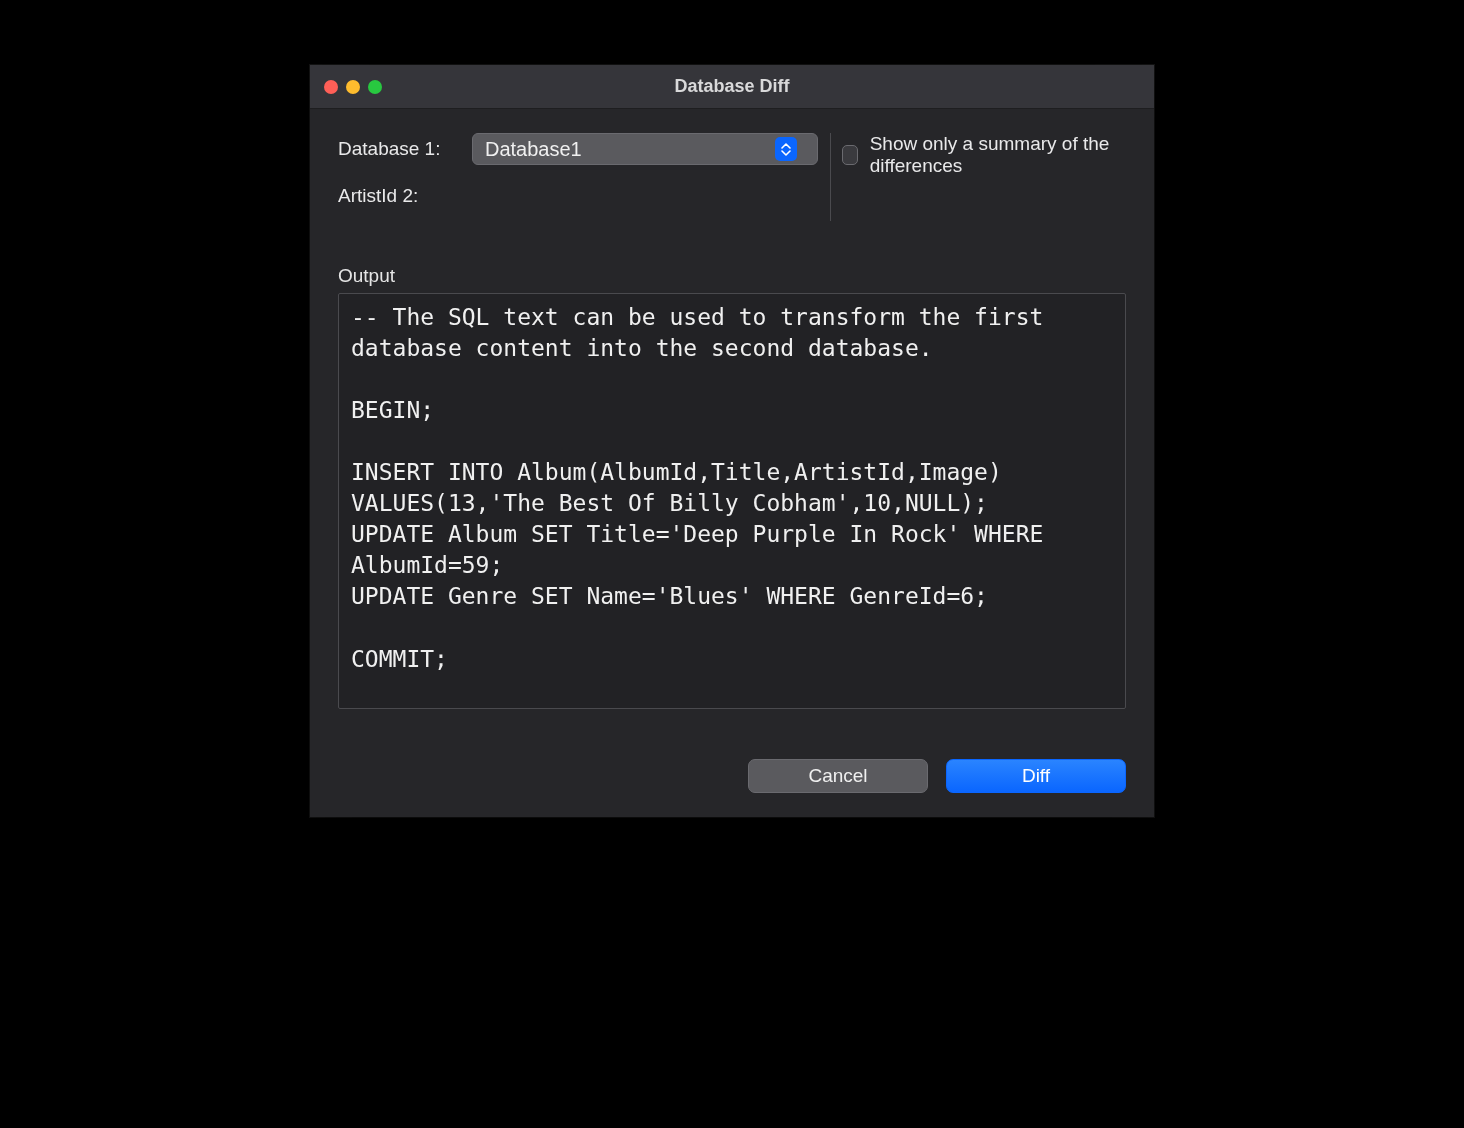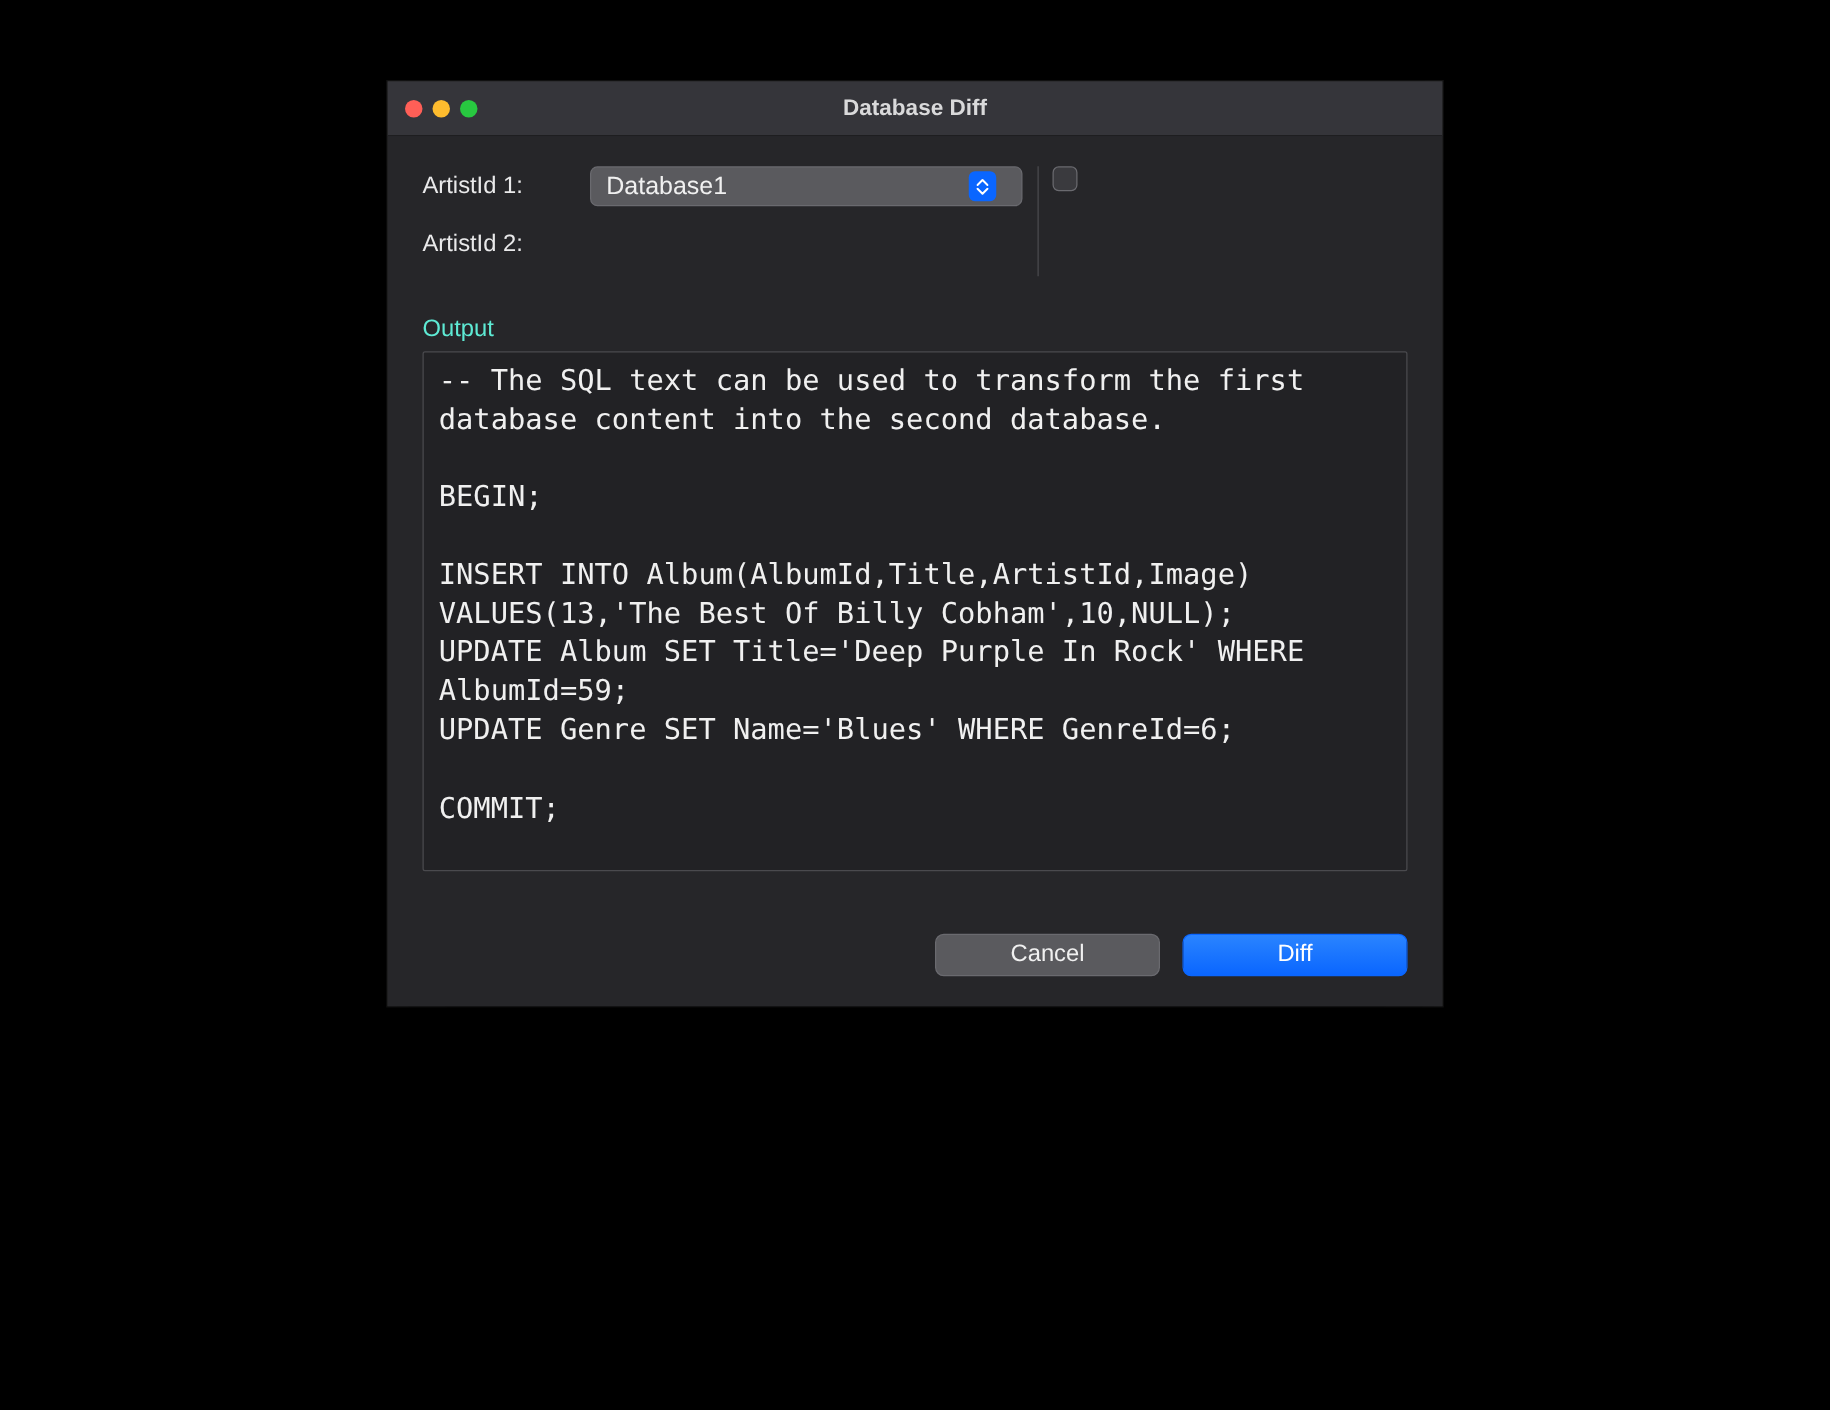--- a/index.html
+++ b/index.html
@@ -106,23 +106,23 @@
       align-items: center;
       gap: 12px;
     }
     .cbox {
       width: 20px; height: 20px; border-radius: 5px;
       background: #3a3a3e;
       border: 1px solid #6a6a6f;
     }
     .cbox-label { color: #e9e9ea; font-size: 19px; }
     .output-label {
-      color: #5eead4;
+      color: #e5e5e5;
       font-size: 19px;
-      margin-top: 32px;
+      margin-top: 44px;
       margin-bottom: 6px;
     }
     .output-box {
       width: 100%;
       height: 416px;
       background: #222225;
       border: 1px solid #4a4a4e;
       border-radius: 2px;
       padding: 8px 12px;
       color: #f0f0f0;
@@ -164,21 +164,21 @@
     </div>
     <div class="title">Database Diff</div>
   </div>
 
   <div class="content">
 
     <div class="form-row">
       <div class="left-col">
 
         <div class="field">
-          <span class="field-label">ArtistId 1:</span>
+          <span class="field-label">Database 1:</span>
           <div class="select">
             <span class="sel-value">Database1</span>
             <span class="stepper">
               <svg width="10" height="6" viewBox="0 0 10 6">
                   <path d="M1 5 L5 1 L9 5" stroke="#fff" stroke-width="1.6" fill="none" stroke-linecap="round" stroke-linejoin="round"></path>
                 </svg>
               <svg width="10" height="6" viewBox="0 0 10 6">
                   <path d="M1 1 L5 5 L9 1" stroke="#fff" stroke-width="1.6" fill="none" stroke-linecap="round" stroke-linejoin="round"></path>
                 </svg>
             </span>
@@ -191,20 +191,21 @@
 
       </div>
 
       <div class="divider"></div>
 
       <div class="right-col">
 
 
         <div class="checkbox-row">
           <div class="cbox"></div>
+          <span class="cbox-label">Show only a summary of the differences</span>
         </div>
 
       </div>
     </div>
 
     <div class="output-label">Output</div>
     <div class="output-box">-- The SQL text can be used to transform the first database content into the second database.
 
 BEGIN;
 

